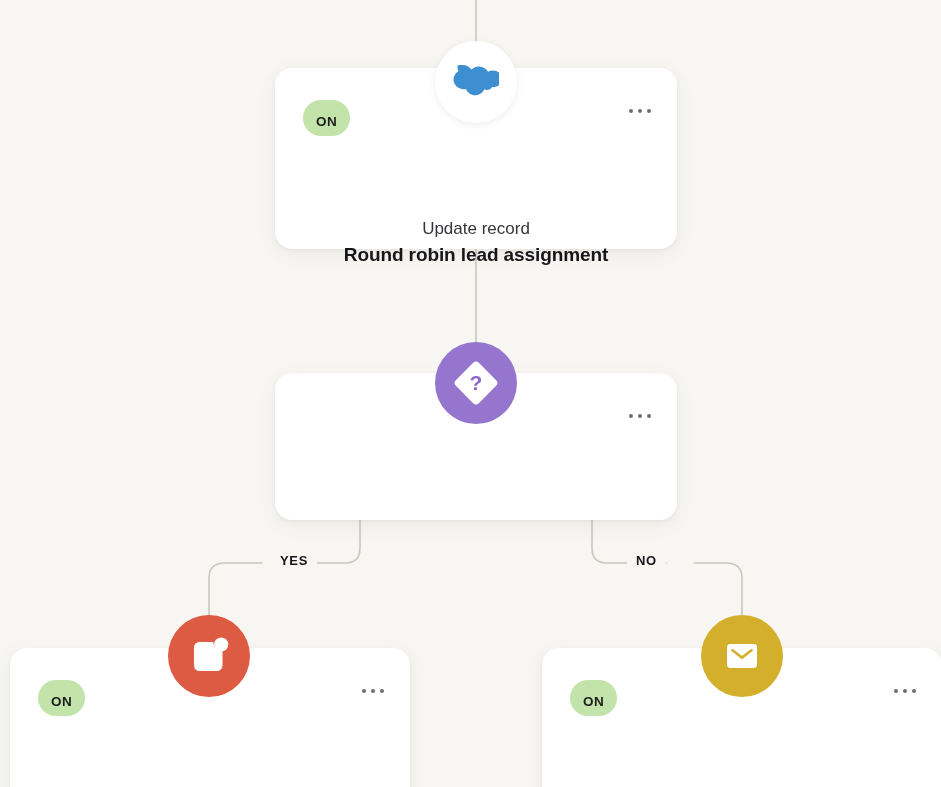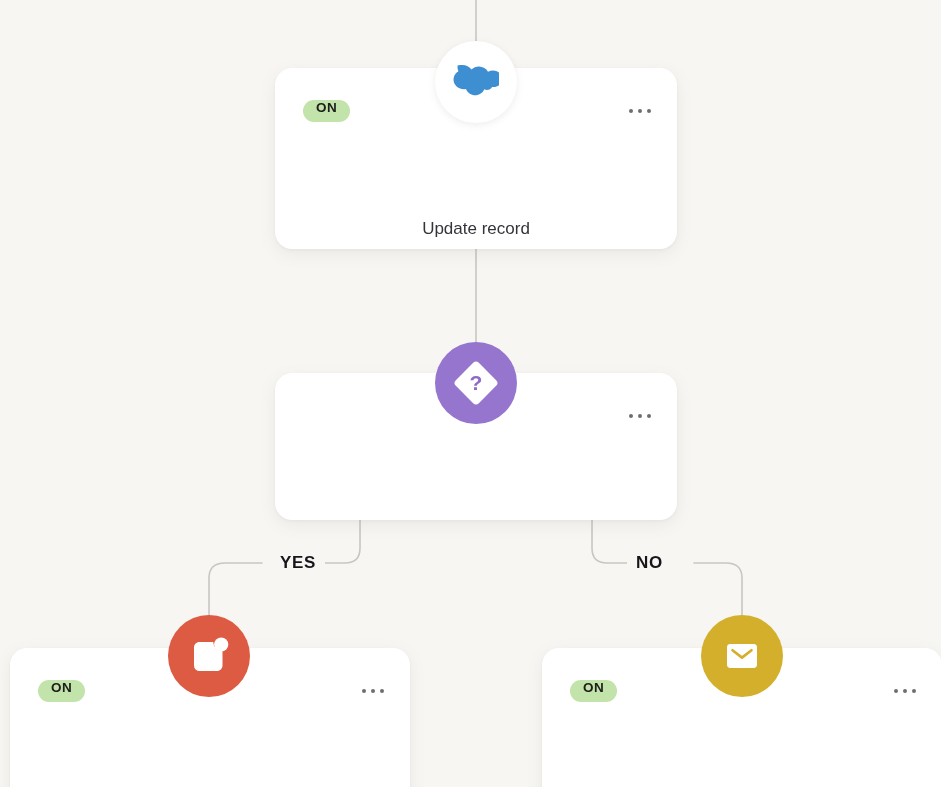--- a/index.html
+++ b/index.html
@@ -47,21 +47,21 @@
   .badge-on {
     position: absolute;
     left: 28px;
     top: 32px;
     background: #c2e3a9;
     color: #1d1d1b;
     font-size: 13.5px;
     font-weight: bold;
     letter-spacing: 0.4px;
     line-height: 1;
-    padding: 1px 13px 7px 13px;
+    padding: 15px 13px 7px 13px;
     border-radius: 999px;
   }
 
   .dots {
     position: absolute;
     right: 26px;
     top: 41px;
     display: flex;
     gap: 5px;
     align-items: center;
@@ -106,21 +106,21 @@
   }
   .node-icon.white-ring {
     background: #ffffff;
     box-shadow: 0 2px 7px rgba(120,115,105,0.13);
   }
 
   
   .branch-label {
     position: absolute;
     z-index: 4;
-    font-size: 17px;
+    font-size: 13px;
     font-weight: bold;
     color: #15151a;
     letter-spacing: 0.7px;
     background: #f7f6f3;
     padding: 0 9px;
     line-height: 1;
   }
 
   
   #card-update      { left: 275px; top: 68px;  width: 402px; height: 181px; }
@@ -160,20 +160,21 @@
 
   <div class="card" id="card-update">
     <div class="badge-on">ON</div>
     <div class="dots">
       <i></i>
         <i></i>
         <i></i>
     </div>
     <div class="card-text" id="txt-update">
       <div class="card-subtitle">Update record</div>
+      <div class="card-title">Round robin lead assignment</div>
     </div>
   </div>
 
   <div class="node-icon white-ring" id="icon-salesforce">
     <svg width="46" height="34" viewBox="0 0 46 34">
       <path fill="#3d8fd1" d="M18.6 4.6c1.9-2 4.5-3.2 7.4-3.2 3.9 0 7.2 2.1 9 5.3 1.6-.7 3.3-1.1 5.2-1.1 3.2 0 6 1.6 7.7 4 .8 1.2 1.3 2.6 1.3 4.2 0 4.6-3.8 8.3-8.5 8.3-.6 0-1.1 0-1.6-.2-1 1.8-3 3-5.2 3-.9 0-1.8-.2-2.6-.6-1.5 3.5-5 6-9.1 6-4.2 0-7.8-2.6-9.3-6.3-.7.2-1.4.2-2.1.2C4.9 24.2.5 19.9.5 14.6c0-3.6 2-6.7 4.9-8.3-.6-1.3-.9-2.8-.9-4.4 0-.5 0-1 .1-1.5C6.2.2 7.8 0 9.5 0c3.7 0 6.9 1.8 9.1 4.6z"></path>
     </svg>
   </div>
 
   <div class="card" id="card-condition">

